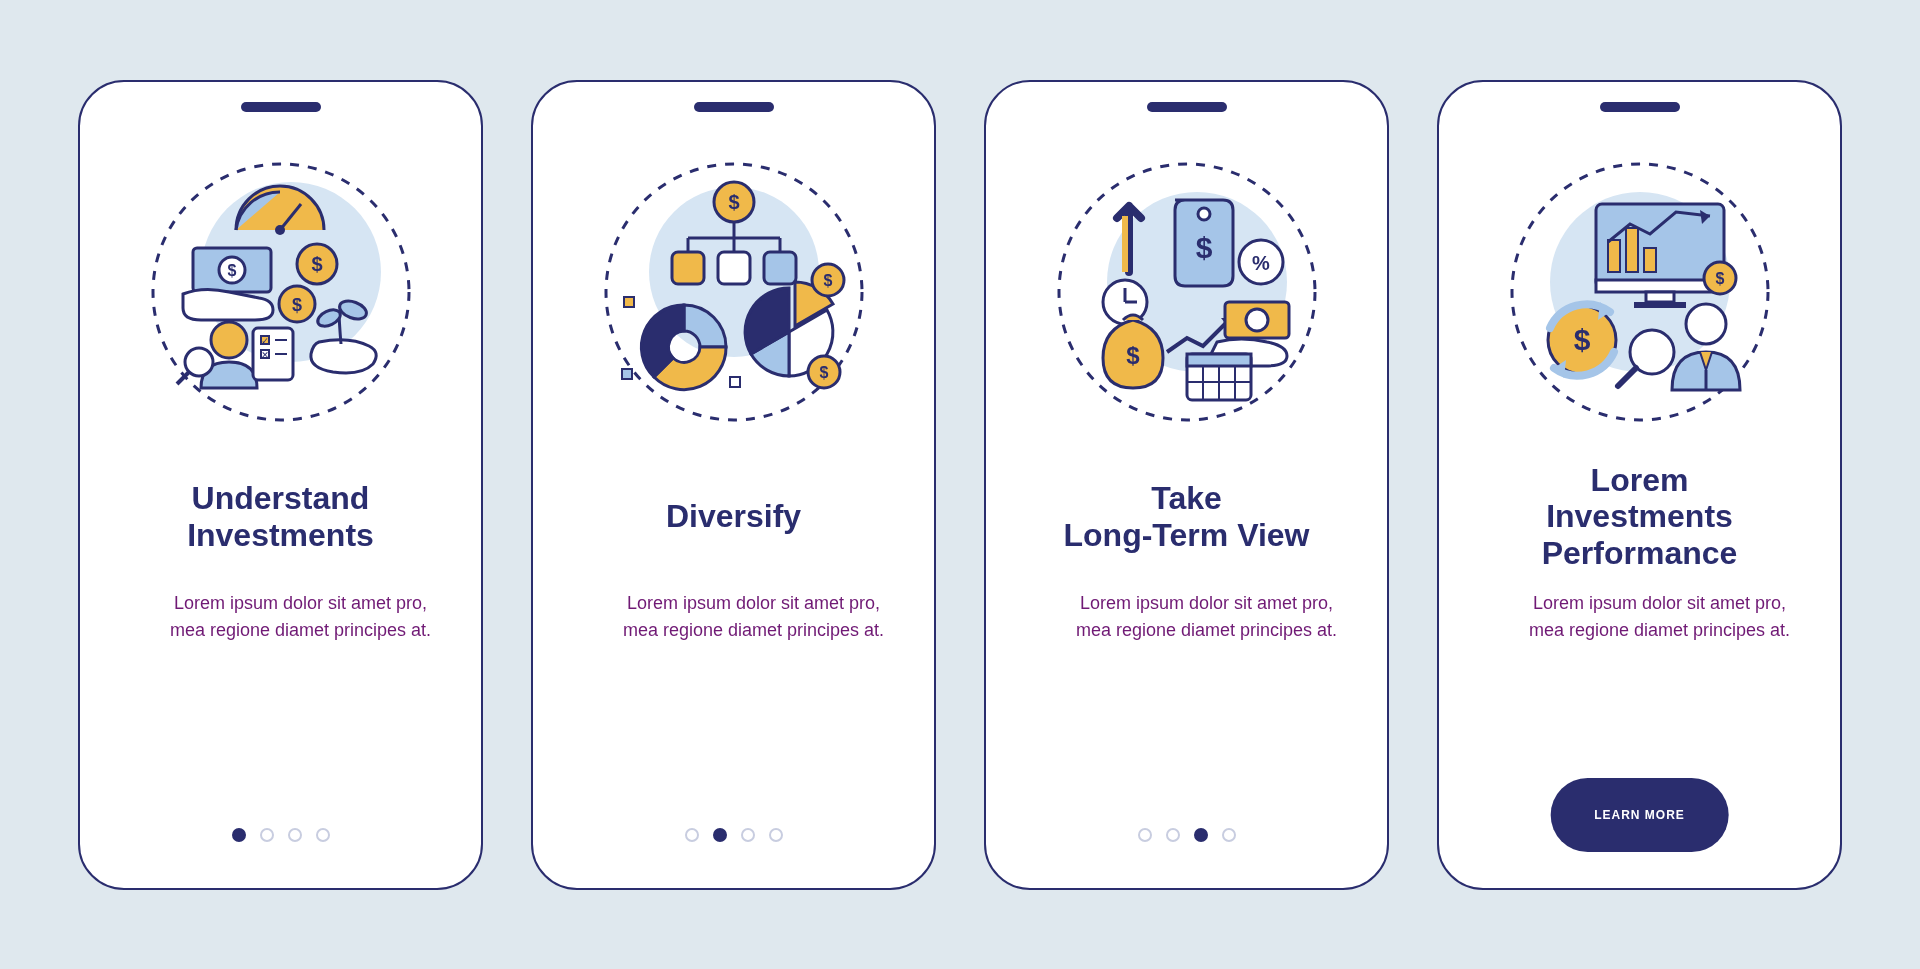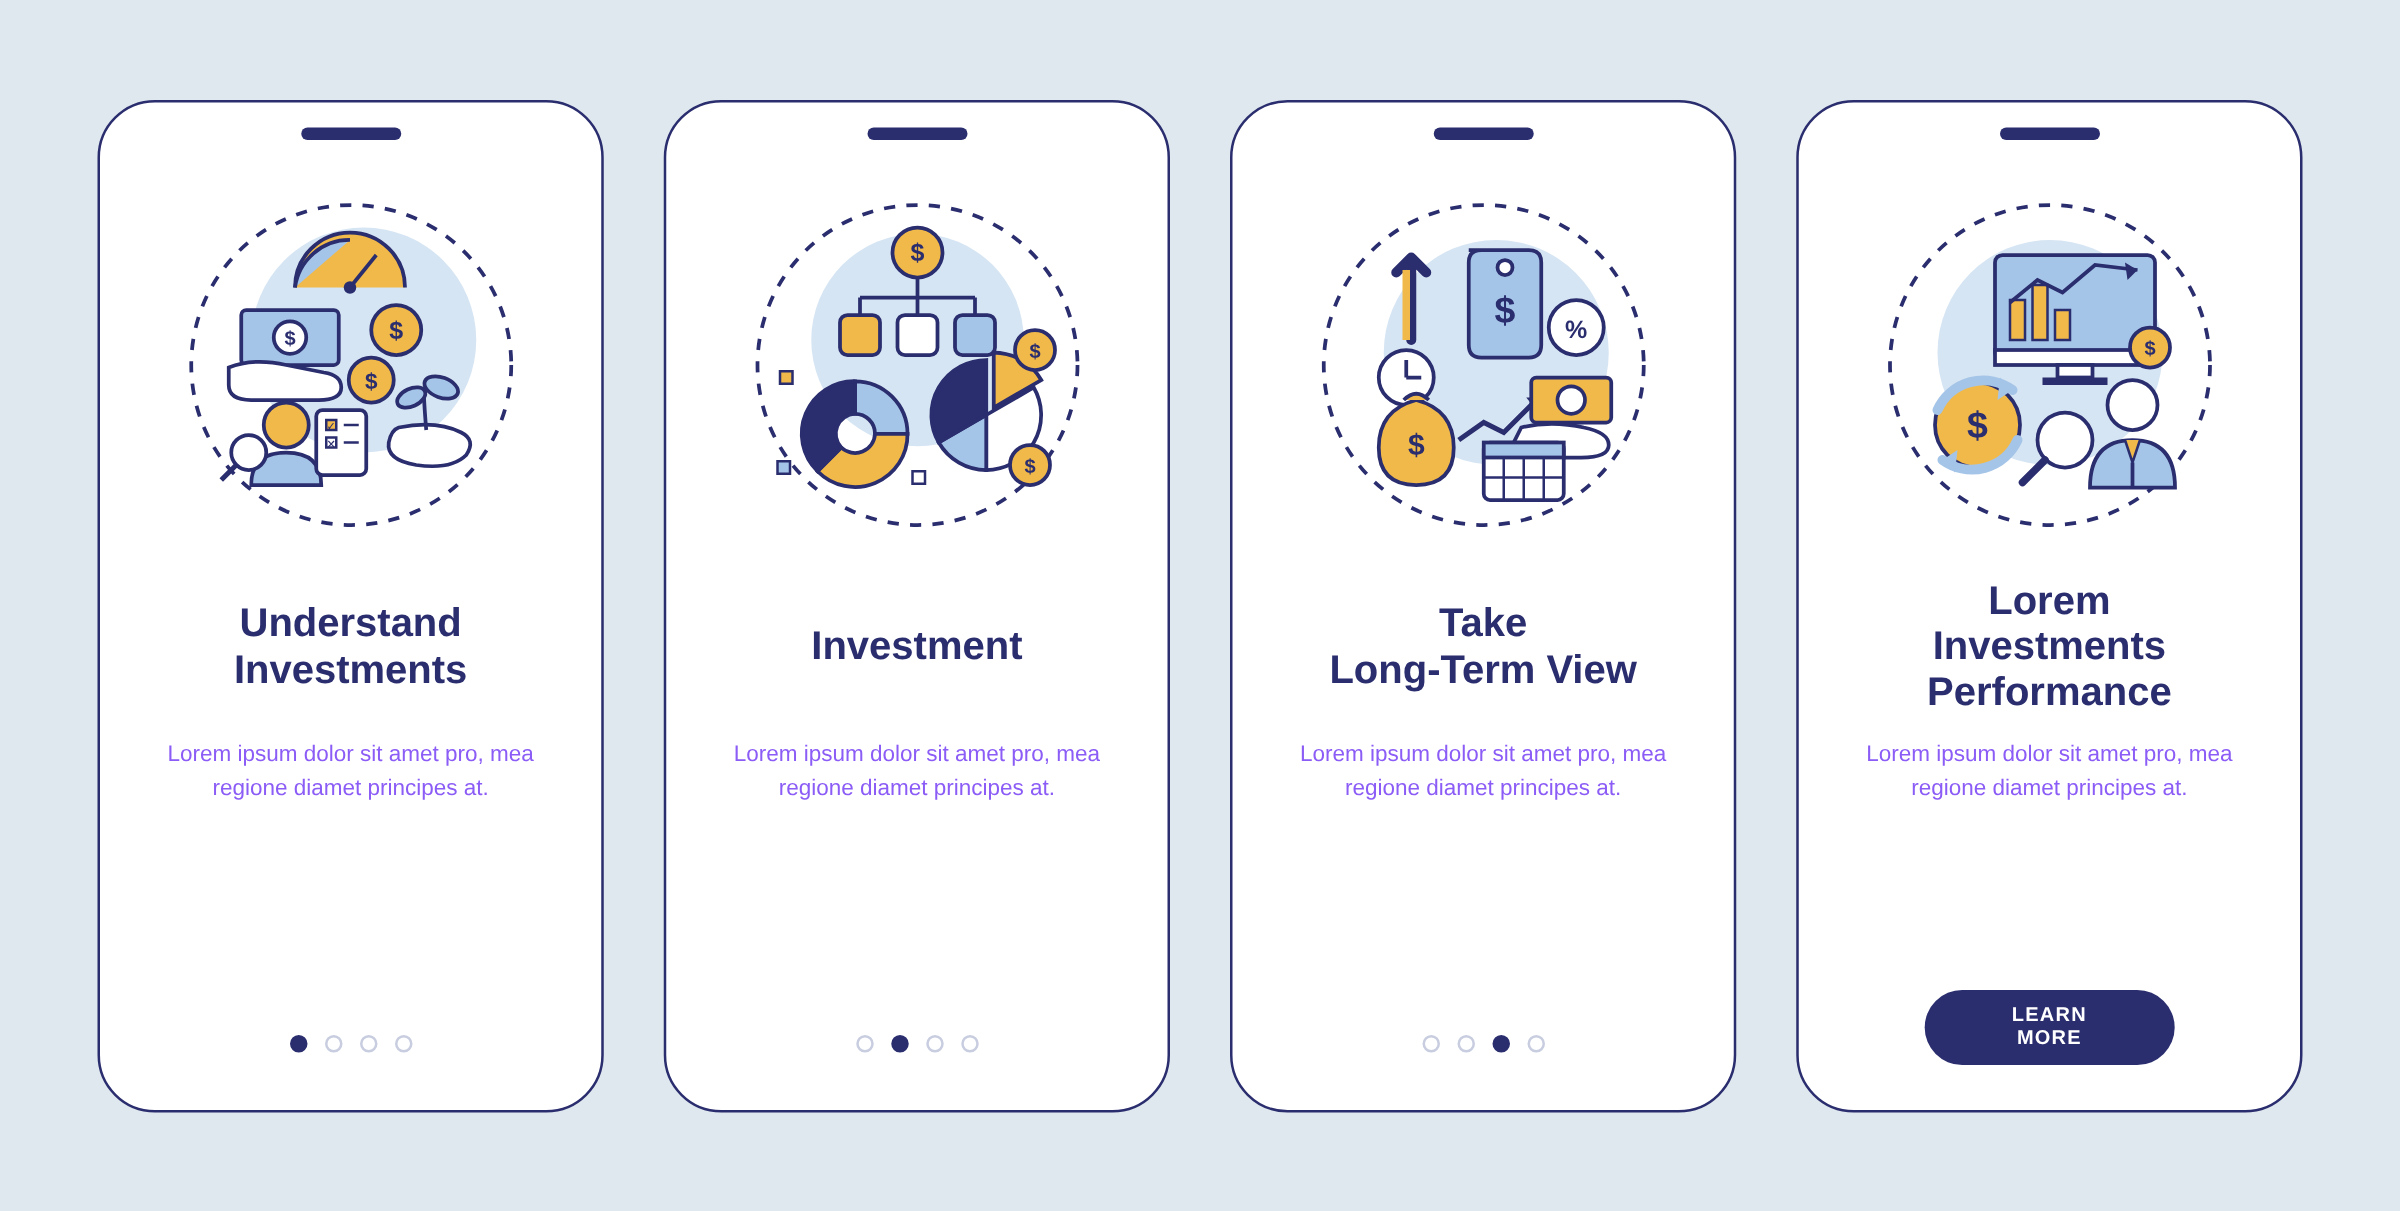--- a/index.html
+++ b/index.html
@@ -55,25 +55,26 @@
     line-height: 1.15;
     text-align: center;
     min-height: 110px;
     display: flex;
     align-items: center;
     justify-content: center;
     white-space: pre-line;
     margin-bottom: 18px;
   }
   .body {
-    color: #8b5cf6;
+    color: #701a75;
     font-size: 18px;
     line-height: 1.5;
     text-align: center;
     max-width: 300px;
+    margin-left: 40px;
   }
   .pager {
     position: absolute;
     bottom: 46px;
     left: 50%;
     transform: translateX(-50%);
     display: flex;
     gap: 14px;
   }
   .dot {
@@ -91,22 +92,22 @@
   }
   .cta {
     position: absolute;
     bottom: 36px;
     left: 50%;
     transform: translateX(-50%);
     background: #2a2d6e;
     color: #ffffff;
     border: none;
     border-radius: 999px;
-    padding: 12px 44px;
-    font-size: 16px;
+    padding: 30px 44px;
+    font-size: 12px;
     font-weight: 700;
     letter-spacing: 1px;
     cursor: pointer;
   }
 </style>
 </head>
 <body>
 
 <div class="cards">
 
@@ -191,21 +192,21 @@
           <path d="M 0 0 L 38 -22 A 44 44 0 0 1 0 44 Z" fill="#ffffff" stroke="#2a2d6e" stroke-width="3"></path>
           <path d="M 0 0 L 0 44 A 44 44 0 0 1 -38 22 Z" fill="#a5c5e8" stroke="#2a2d6e" stroke-width="3"></path>
           <path d="M 0 0 L -38 22 A 44 44 0 0 1 0 -44 Z" fill="#2a2d6e" stroke="#2a2d6e" stroke-width="3"></path>
         </g>
         <circle cx="234" cy="128" r="16" fill="#f0b94a" stroke="#2a2d6e" stroke-width="3"></circle>
         <text x="234" y="134" text-anchor="middle" font-size="16" font-weight="700" fill="#2a2d6e">$</text>
         <circle cx="230" cy="220" r="16" fill="#f0b94a" stroke="#2a2d6e" stroke-width="3"></circle>
         <text x="230" y="226" text-anchor="middle" font-size="16" font-weight="700" fill="#2a2d6e">$</text>
       </svg>
     </div>
-    <div class="title">Investment</div>
+    <div class="title">Diversify</div>
     <div class="body">Lorem ipsum dolor sit amet pro, mea regione diamet principes at.</div>
     <div class="pager">
       <span class="dot off"></span>
       <span class="dot active"></span>
       <span class="dot off"></span>
       <span class="dot off"></span>
     </div>
   </div>
 
   <div class="card">

